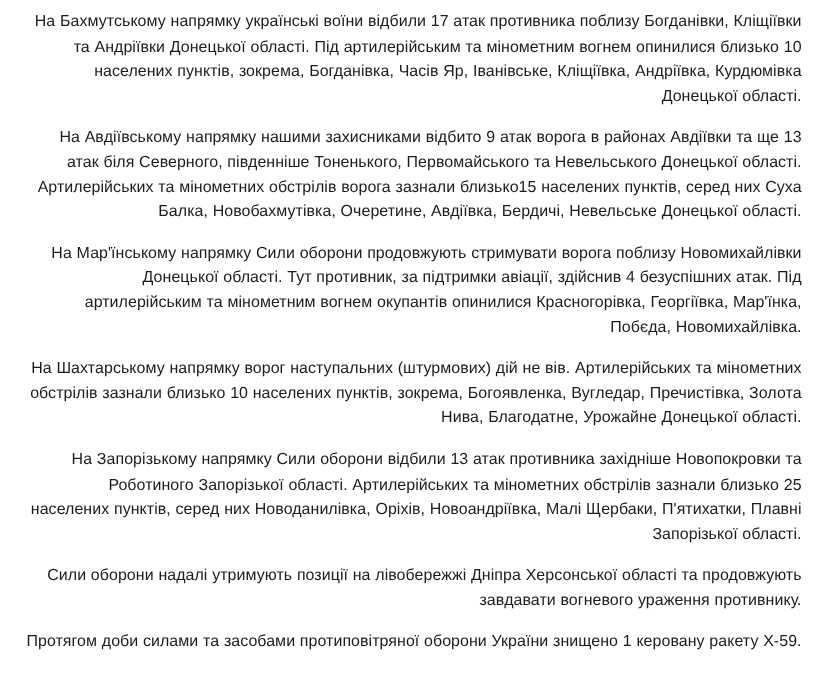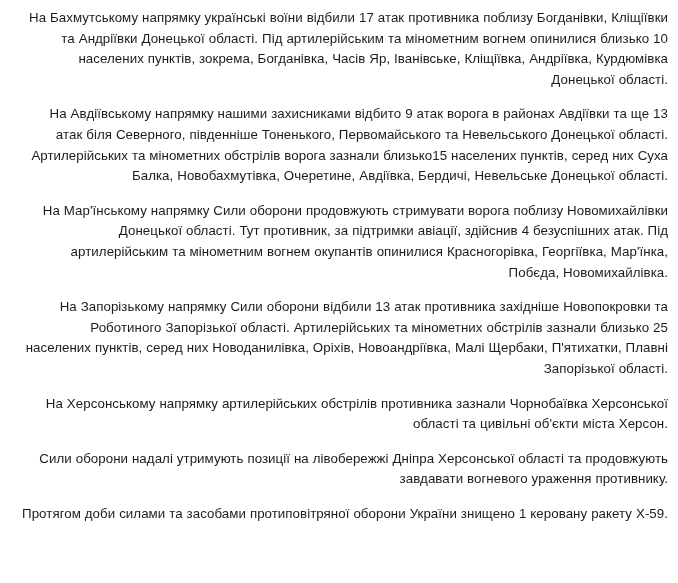--- a/index.html
+++ b/index.html
@@ -32,17 +32,17 @@
     margin-bottom: 0;
   }
 </style>
 </head>
 <body>
 
 <div class="report">
   <p class="para">На Бахмутському напрямку українські воїни відбили 17 атак противника поблизу Богданівки, Кліщіївки та Андріївки Донецької області. Під артилерійським та мінометним вогнем опинилися близько 10 населених пунктів, зокрема, Богданівка, Часів Яр, Іванівське, Кліщіївка, Андріївка, Курдюмівка Донецької області.</p>
   <p class="para">На Авдіївському напрямку нашими захисниками відбито 9 атак ворога в районах Авдіївки та ще 13 атак біля Северного, південніше Тоненького, Первомайського та Невельського Донецької області. Артилерійських та мінометних обстрілів ворога зазнали близько15 населених пунктів, серед них Суха Балка, Новобахмутівка, Очеретине, Авдіївка, Бердичі, Невельське Донецької області.</p>
   <p class="para">На Мар'їнському напрямку Сили оборони продовжують стримувати ворога поблизу Новомихайлівки Донецької області. Тут противник, за підтримки авіації, здійснив 4 безуспішних атак. Під артилерійським та мінометним вогнем окупантів опинилися Красногорівка, Георгіївка, Мар'їнка, Побєда, Новомихайлівка.</p>
+  <p class="para">На Шахтарському напрямку ворог наступальних (штурмових) дій не вів. Артилерійських та мінометних обстрілів зазнали близько 10 населених пунктів, зокрема, Богоявленка, Вугледар, Пречистівка, Золота Нива, Благодатне, Урожайне Донецької області.</p>
   <p class="para">На Запорізькому напрямку Сили оборони відбили 13 атак противника західніше Новопокровки та Роботиного Запорізької області. Артилерійських та мінометних обстрілів зазнали близько 25 населених пунктів, серед них Новоданилівка, Оріхів, Новоандріївка, Малі Щербаки, П'ятихатки, Плавні Запорізької області.</p>
-  <p class="para">На Херсонському напрямку артилерійських обстрілів противника зазнали Чорнобаївка Херсонської області та цивільні об'єкти міста Херсон.</p>
   <p class="para">Сили оборони надалі утримують позиції на лівобережжі Дніпра Херсонської області та продовжують завдавати вогневого ураження противнику.</p>
   <p class="para">Протягом доби силами та засобами протиповітряної оборони України знищено 1 керовану ракету Х-59.</p>
 </div>
 
 </body></html>

